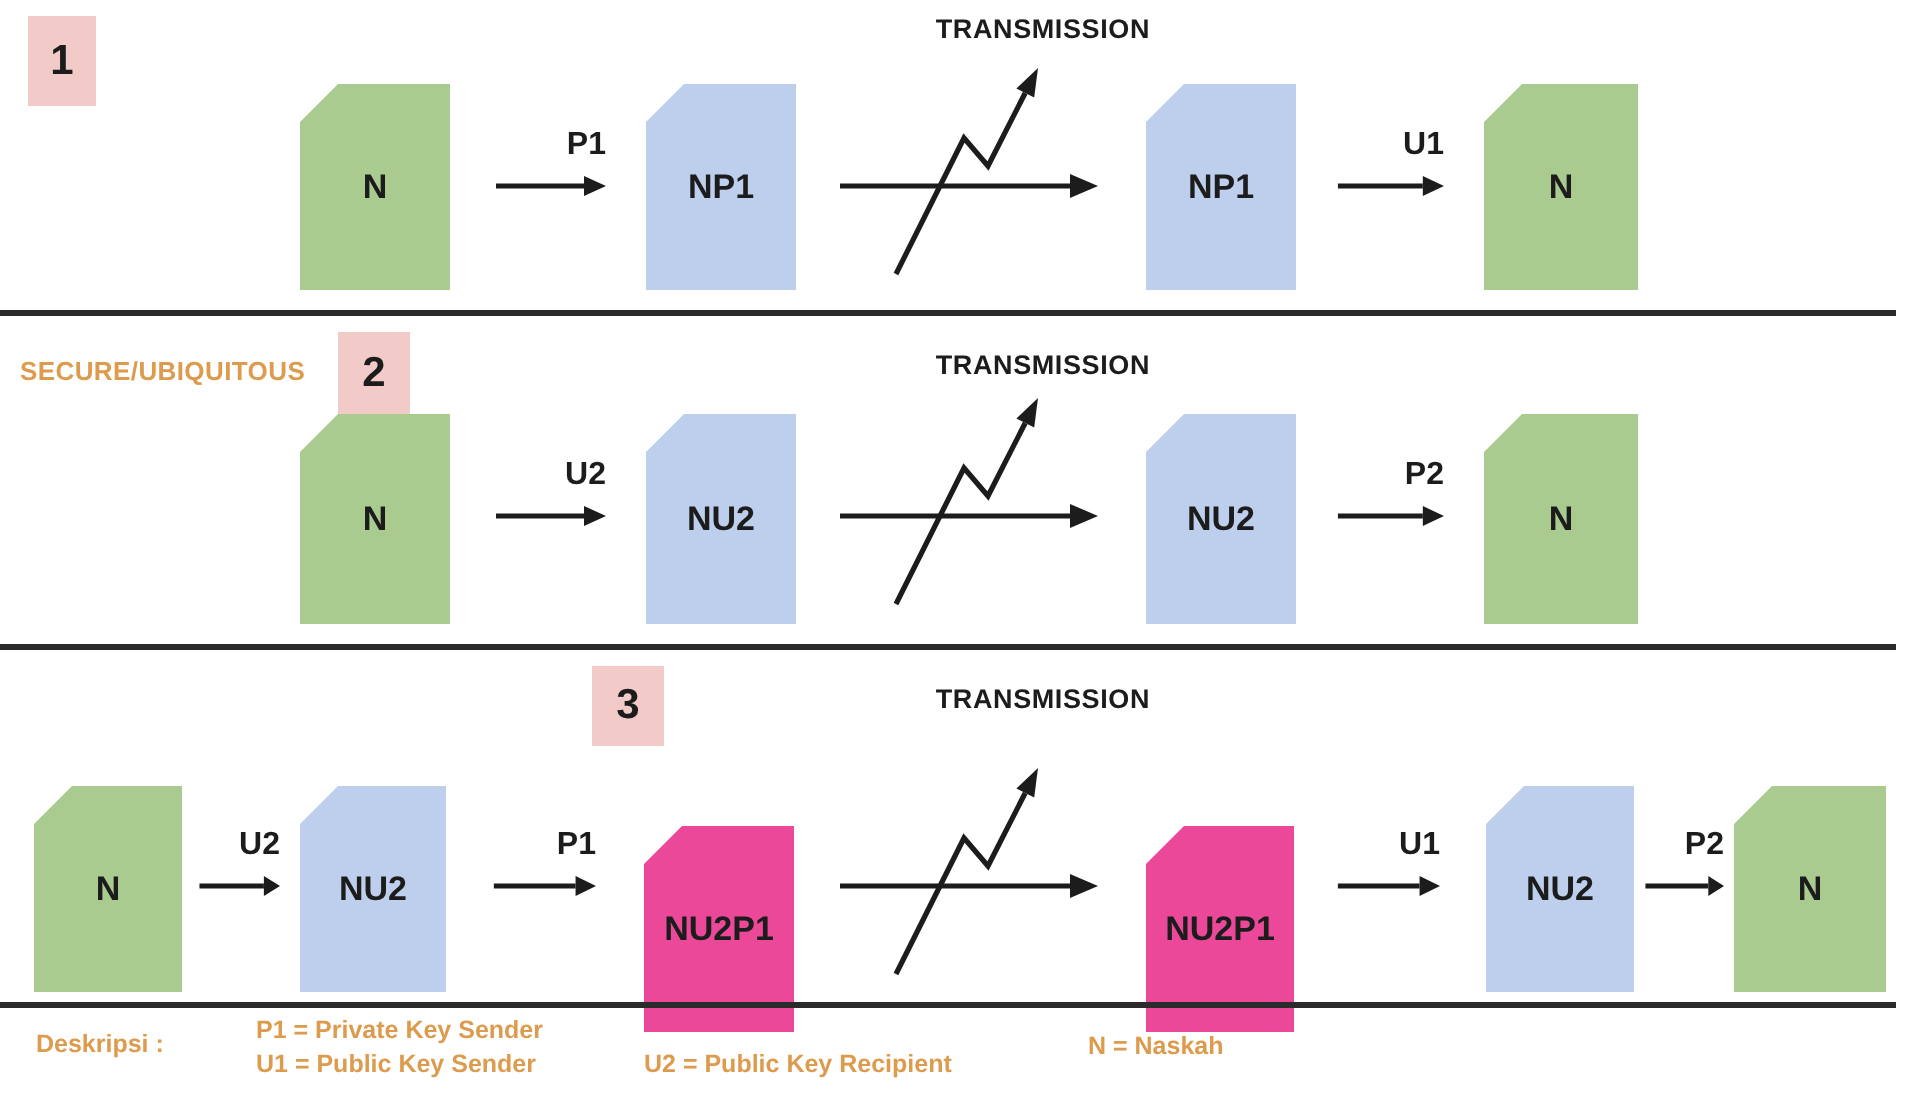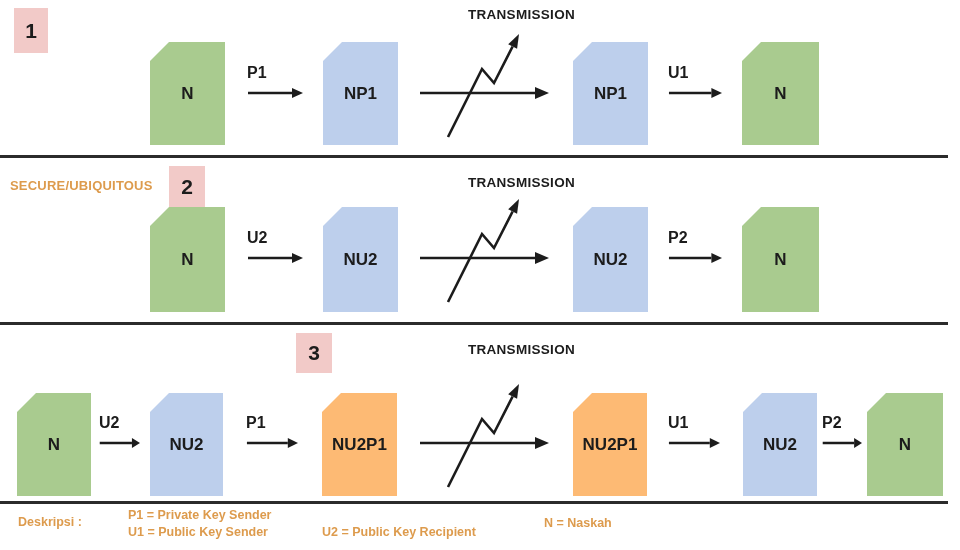--- a/index.html
+++ b/index.html
@@ -12,24 +12,24 @@
   .hdr{position:absolute;color:#DD9B4D;font-weight:bold;font-size:13px;letter-spacing:0.2px;white-space:nowrap;}
 
   .trans-label{position:absolute;width:180px;text-align:right;color:#1c1c1c;
                font-weight:bold;font-size:13.5px;letter-spacing:0.3px;}
 
   .box{position:absolute;display:flex;align-items:center;justify-content:center;
        font-weight:bold;font-size:17px;color:#1c1c1c;
        clip-path:polygon(19px 0, 100% 0, 100% 100%, 0 100%, 0 19px);}
   .green{background:#A9CB8F;}
   .blue{background:#BDCFEC;}
-  .orange{background:#fdba74;}
+  .orange{background:#ec4899;margin-top:20px;}
 
   .arrow{position:absolute;height:40px;}
-  .arrow-label{height:20px;text-align:left;font-weight:bold;font-size:16px;color:#1c1c1c;line-height:20px;}
+  .arrow-label{height:20px;text-align:right;font-weight:bold;font-size:16px;color:#1c1c1c;line-height:20px;}
   .arrow-svg{display:block;width:100%;height:12px;margin-top:4px;}
   .arrow-svg line{stroke:#1c1c1c;stroke-width:2.4;}
   .arrow-svg polygon{fill:#1c1c1c;}
 
   .trans-icon{position:absolute;width:140px;height:122px;}
   .trans-icon line, .trans-icon polyline{stroke:#1c1c1c;stroke-width:2.6;fill:none;}
   .trans-icon polygon{fill:#1c1c1c;}
 
   .divider{position:absolute;left:0;width:948px;height:3px;background:#2b2b2b;}
 

